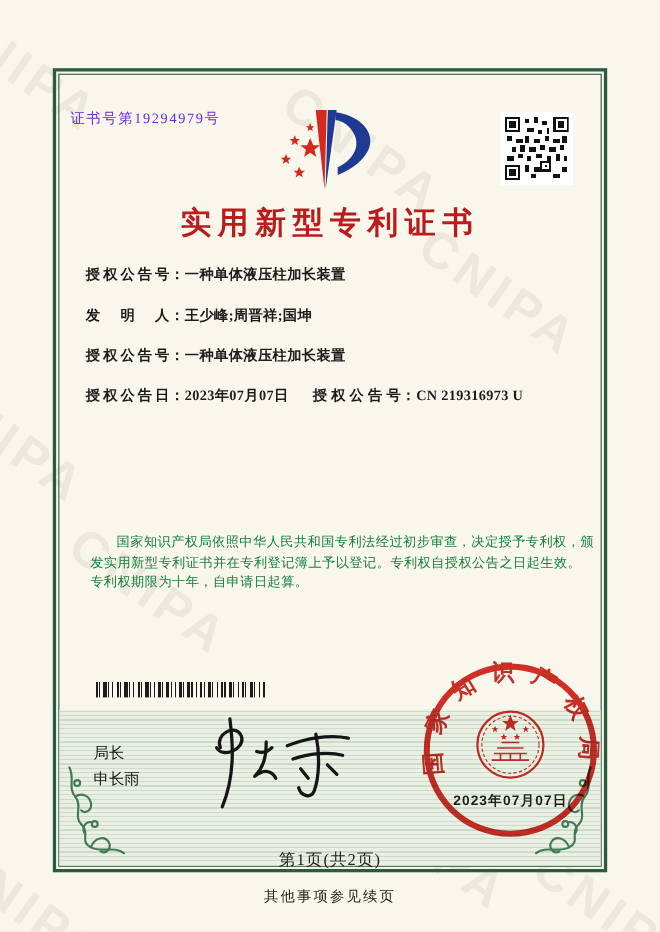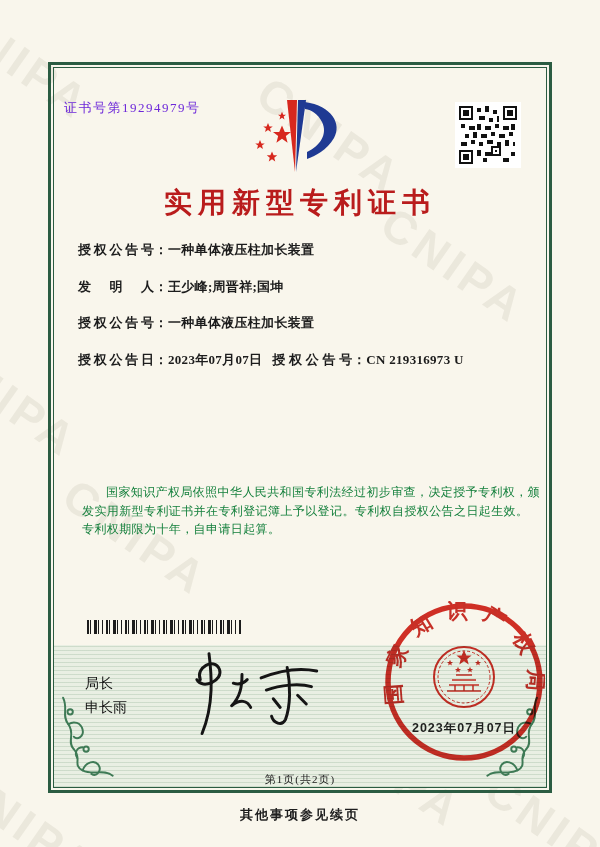--- a/index.html
+++ b/index.html
@@ -53,21 +53,21 @@
   
   .fields{ position:absolute; left:78px; top:241px; width:450px; z-index:2; }
   .frow{ height:36.6px; font-size:13px; color:#1c1c1c; white-space:nowrap; }
   .flabel{
     display:inline-block; width:76px; vertical-align:top;
     text-align:justify; text-align-last:justify; text-justify:inter-character;
     font-weight:600;
   }
   .colon{ display:inline-block; width:14px; text-align:center; font-weight:600; }
   .fvalue{ font-weight:700; letter-spacing:0.3px; }
-  .grant2{ margin-left:10px; }
+  .grant2{ margin-left:22px; }
   .flabel2{
     display:inline-block; width:80px; vertical-align:top;
     text-align:justify; text-align-last:justify; text-justify:inter-character;
     font-weight:600;
   }
   
   .paras{ position:absolute; left:82px; top:483px; width:458px; z-index:2; }
   .paras p{
     font-size:12px; line-height:18.5px; color:#15803d; text-indent:2em;
     letter-spacing:0.4px; margin-bottom:4px;
@@ -77,31 +77,31 @@
     position:absolute; left:87px; top:620px; width:154px; height:14px; z-index:2;
     background:repeating-linear-gradient(90deg,
       #1c1c1c 0 2px, transparent 2px 3px,
       #1c1c1c 3px 4px, transparent 4px 7px,
       #1c1c1c 7px 10px, transparent 10px 11px,
       #1c1c1c 11px 12px, transparent 12px 15px,
       #1c1c1c 15px 16px, transparent 16px 19px);
   }
   .signer{ position:absolute; left:85px; top:672px; z-index:3;
     font-size:14px; line-height:24px; color:#111;
-    font-family:Liberation Mono, monospace; }
+    font-family:Liberation Sans, sans-serif; }
   .signature{ position:absolute; left:176px; top:648px; width:152px; height:92px; z-index:3; }
   .seal{ position:absolute; left:383px; top:601px; width:162px; height:162px;
          z-index:4; opacity:0.94; mix-blend-mode:multiply; }
   .page-footer{
     position:absolute; left:0; top:772px; width:100%; text-align:center;
-    font-size:11px; color:#222; letter-spacing:1px; z-index:3;
+    font-size:15px; color:#222; letter-spacing:1px; z-index:3;
   }
   .cont-note{
     position:absolute; left:0; top:806px; width:100%; text-align:center;
-    font-size:13px; color:#1e1e1e; letter-spacing:2px; z-index:2;font-weight:bold;
+    font-size:13px; color:#1e1e1e; letter-spacing:2px; z-index:2;
   }
   .defs-hidden{ position:absolute; width:0; height:0; overflow:hidden; }
 </style>
 </head>
 <body>
 
 <svg class="defs-hidden" aria-hidden="true">
   <defs>
     <path id="star" d="M0,-10 L2.94,-3.09 L9.51,-3.09 L4.05,1.18 L5.88,8.09 L0,4 L-5.88,8.09 L-4.05,1.18 L-9.51,-3.09 L-2.94,-3.09 Z"></path>
   </defs>

